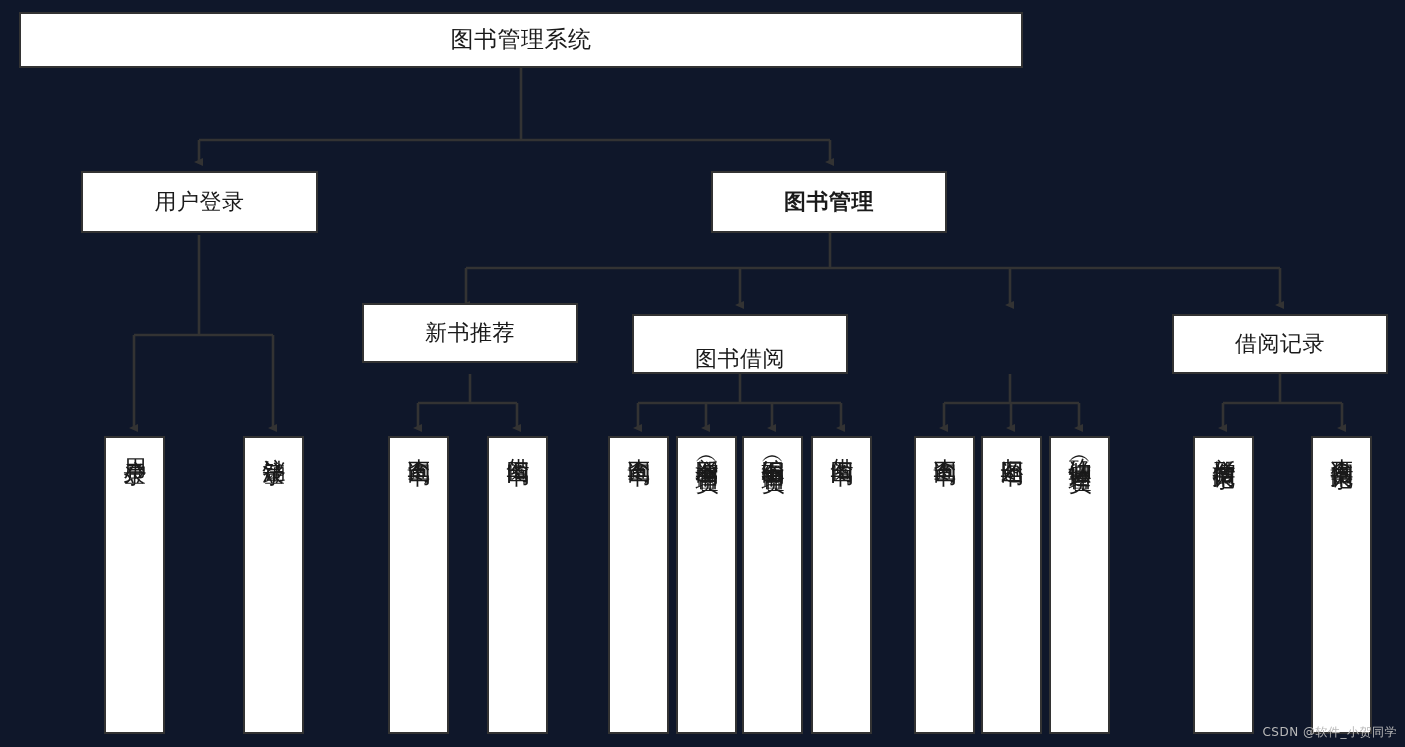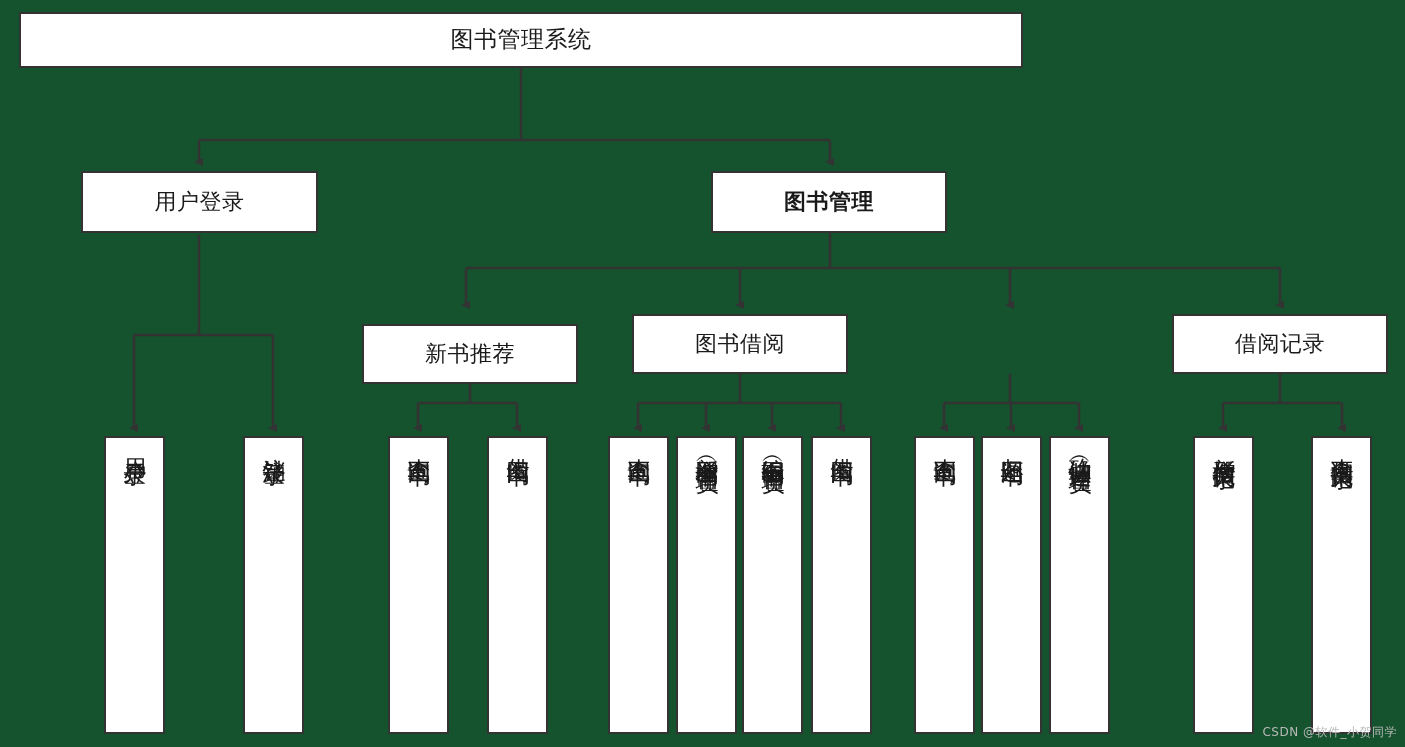--- a/index.html
+++ b/index.html
@@ -8,21 +8,21 @@
     padding: 0;
     background: #ffffff;
   }
   body {
     font-family: "DejaVu Sans", "Liberation Sans", sans-serif;
   }
   #canvas {
     position: relative;
     width: 1405px;
     height: 747px;
-    background: #14532d;
+    background: #0f172a;
     overflow: hidden;
   }
   #edges {
     position: absolute;
     left: 0;
     top: 0;
     width: 1405px;
     height: 747px;
     pointer-events: none;
   }
@@ -133,24 +133,24 @@
     <span class="label">图书管理系统</span>
   </div>
 
   <div class="node horiz" style="left:81px; top:171px; width:237px; height:62px;">
     <span class="label">用户登录</span>
   </div>
   <div class="node horiz" style="left:711px; top:171px; width:236px; height:62px;font-weight:bold;">
     <span class="label">图书管理</span>
   </div>
 
-  <div class="node horiz" style="left:362px; top:324px; width:216px; height:60px;">
+  <div class="node horiz" style="left:362px; top:303px; width:216px; height:60px;">
     <span class="label">新书推荐</span>
   </div>
-  <div class="node horiz" style="left:632px; top:314px; width:216px; height:60px;">
+  <div class="node horiz" style="left:632px; top:314px; width:216px; height:60px;align-items:flex-end;">
     <span class="label">图书借阅</span>
   </div>
   <div class="node horiz" style="left:1172px; top:314px; width:216px; height:60px;">
     <span class="label">借阅记录</span>
   </div>
 
   <div class="node vert" style="left:104px; top:436px; width:61px; height:298px;">
     <span class="label">用户登录</span>
   </div>
   <div class="node vert" style="left:243px; top:436px; width:61px; height:298px;">

